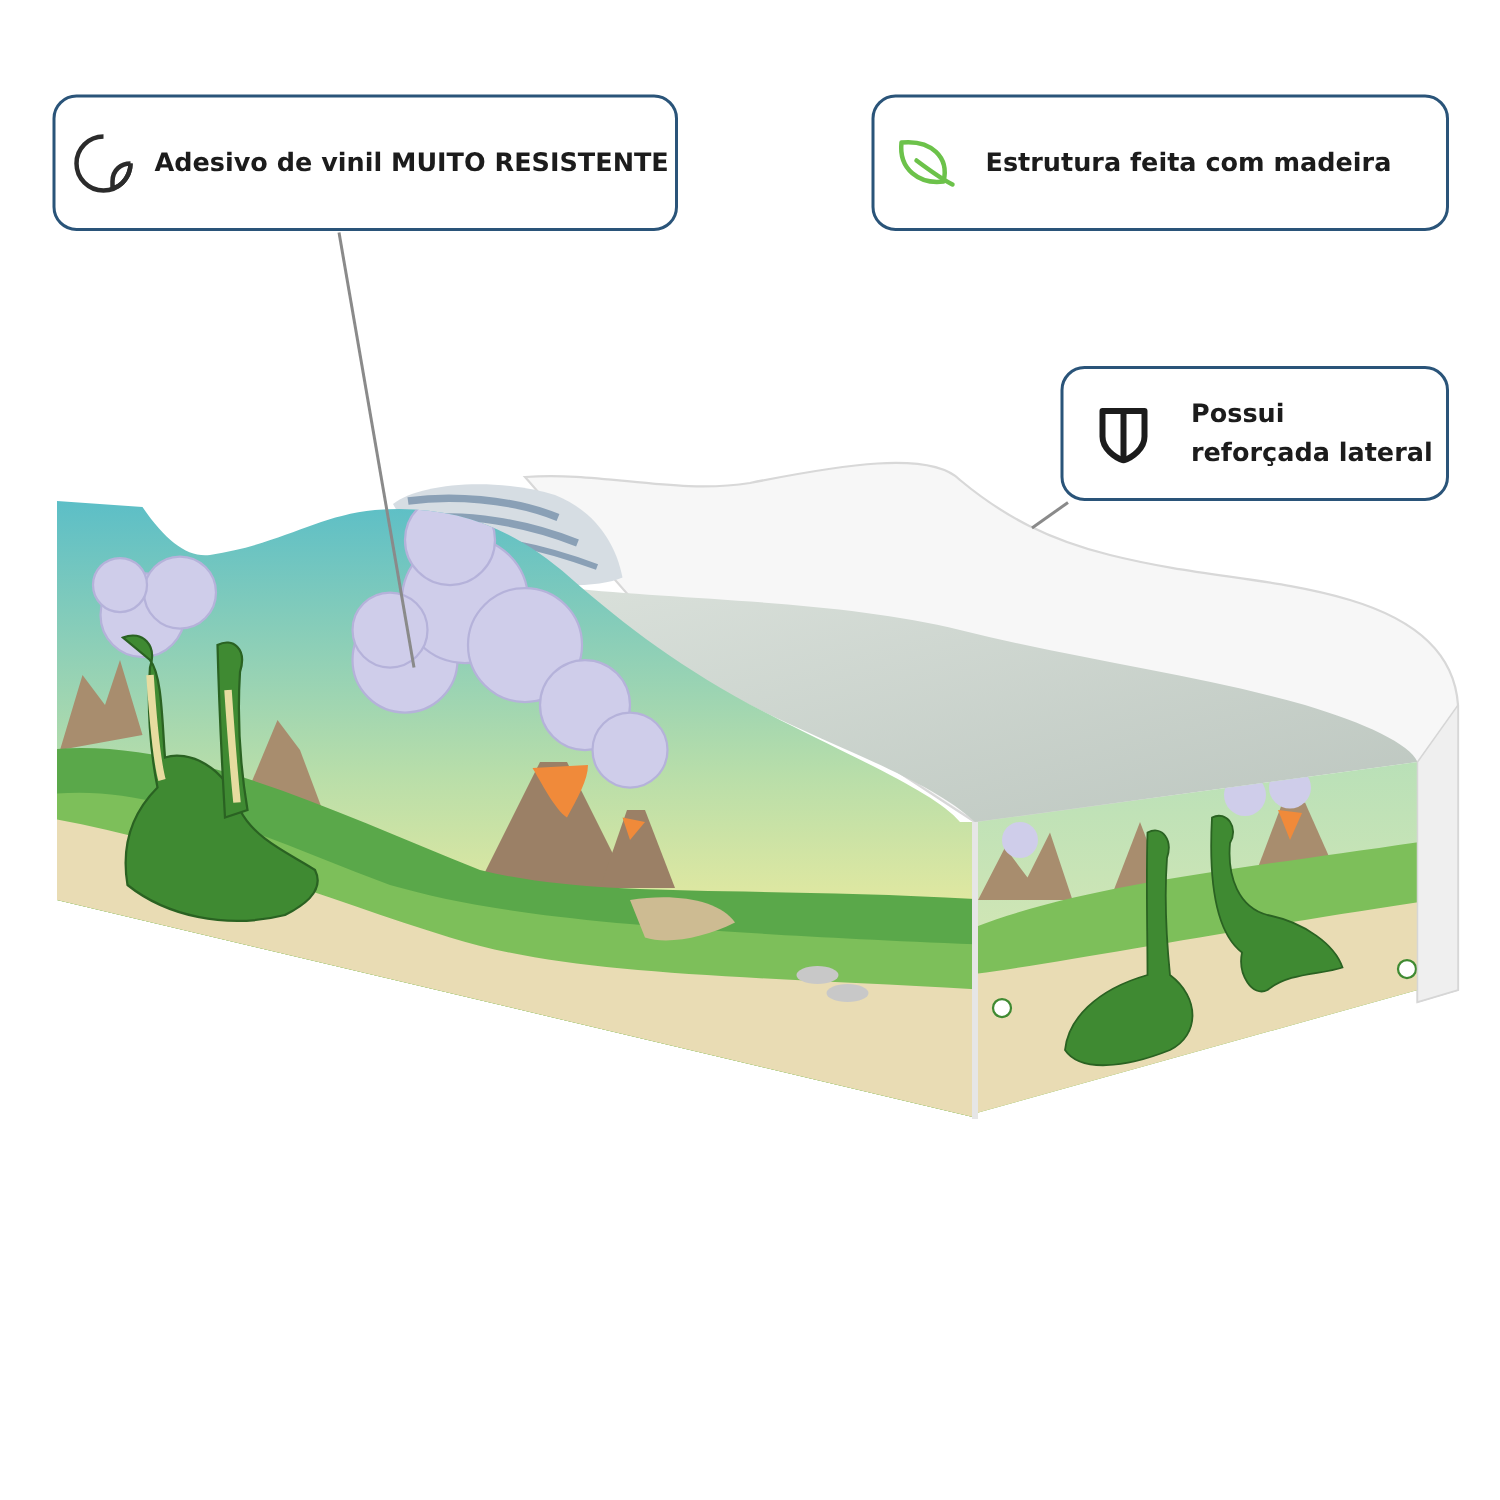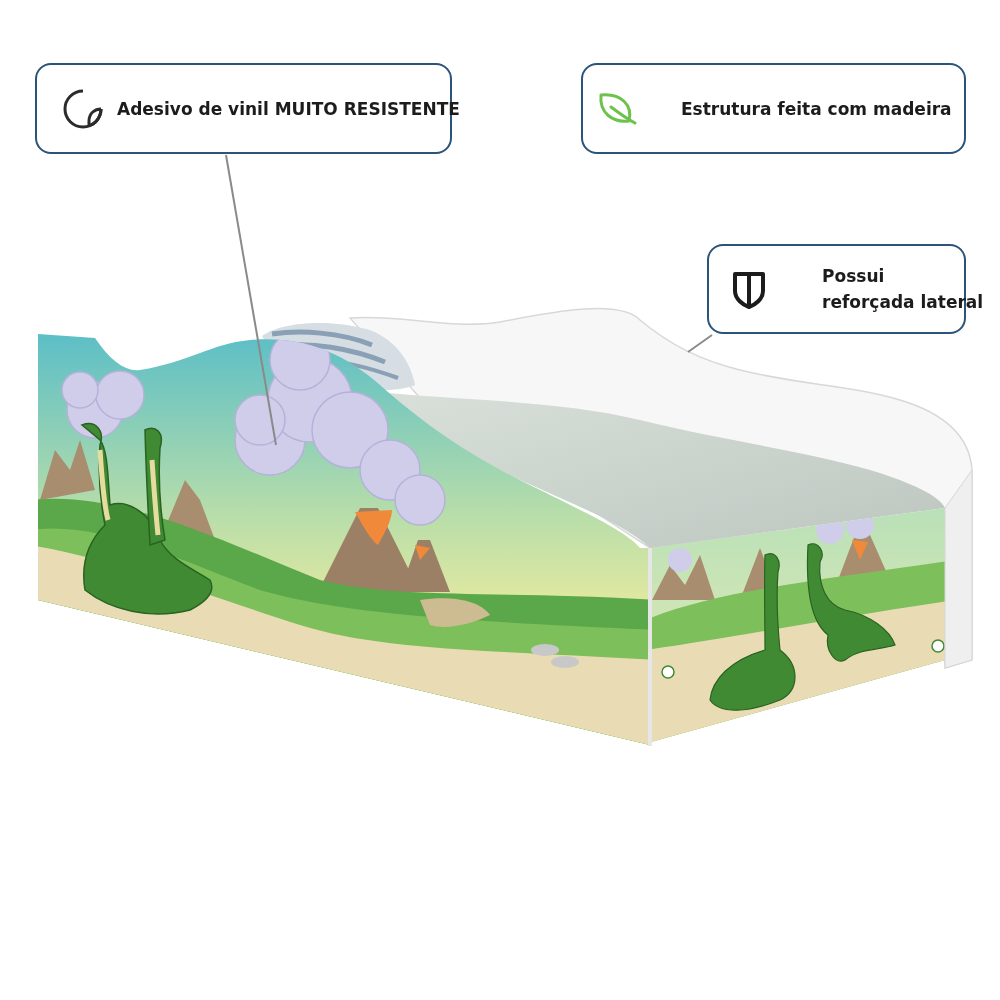--- a/index.html
+++ b/index.html
@@ -6,25 +6,25 @@
   body { width: 1000px; height: 1000px; position: relative; overflow: hidden;
          font-family: "DejaVu Sans", "Liberation Sans", sans-serif; }
   .callout {
     position: absolute; box-sizing: border-box;
     border: 2.5px solid #2a5479; border-radius: 16px; background: #ffffff;
     display: flex; align-items: center;
   }
   .callout .icon { flex: 0 0 auto; display: flex; align-items: center; justify-content: center; }
   .callout .text { font-weight: bold; color: #1c1c1c; font-size: 17px; line-height: 28px; }
   .callout .text span { display: block; white-space: nowrap; }
-  #c1 { left: 35px; top: 63px; width: 417px; height: 91px; padding-left: 14px; }
+  #c1 { left: 35px; top: 63px; width: 417px; height: 91px; }
   #c1 .icon { width: 44px; height: 44px; margin-left: 10px; margin-right: 12px; }
-  #c2 { left: 581px; top: 63px; width: 385px; height: 91px; gap: 24px; }
+  #c2 { left: 581px; top: 63px; width: 385px; height: 91px; }
   #c2 .icon { width: 44px; height: 44px; margin-left: 10px; margin-right: 20px; }
-  #c3 { left: 707px; top: 244px; width: 259px; height: 90px; gap: 28px; }
+  #c3 { left: 707px; top: 244px; width: 259px; height: 90px; }
   #c3 .icon { width: 40px; height: 40px; margin-left: 20px; margin-right: 25px; }
   #c3 .text { line-height: 26px; }
   #scene { position: absolute; left: 0; top: 0; width: 1000px; height: 1000px; }
 </style>
 </head>
 <body>
 
 <svg id="scene" viewBox="0 0 1000 1000" xmlns="http://www.w3.org/2000/svg">
   <defs>
     <linearGradient id="sky" x1="0" y1="0" x2="0" y2="1">

